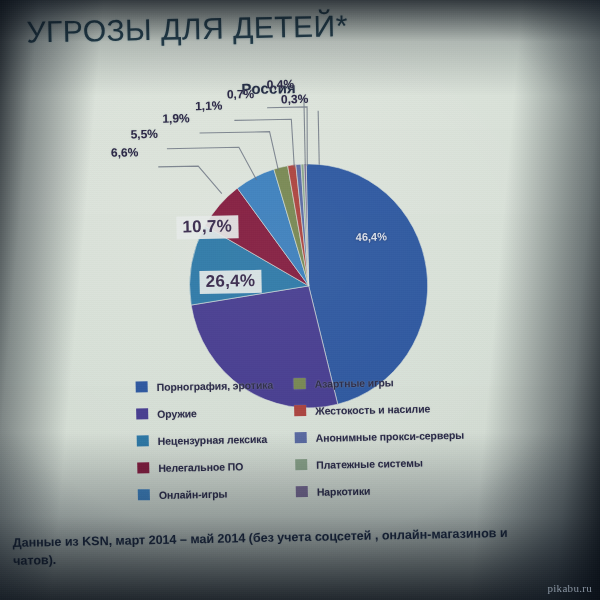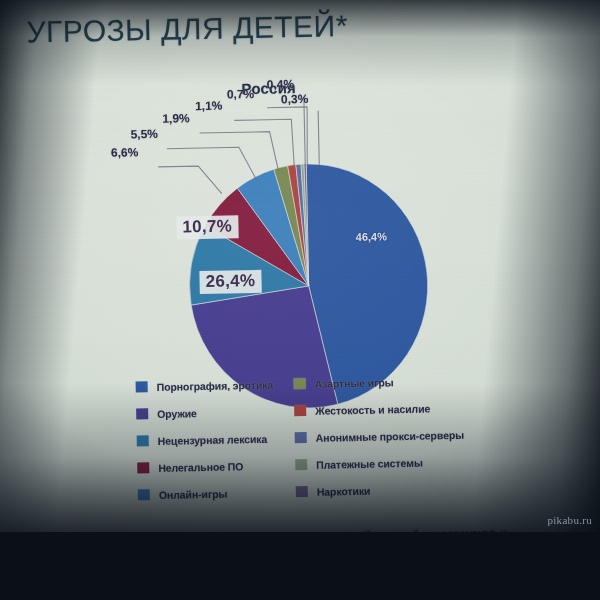--- a/index.html
+++ b/index.html
@@ -11,21 +11,21 @@
     width: 600px;
     height: 600px;
     overflow: hidden;
     font-family: "Liberation Sans", sans-serif;
   }
 
   
   #photo {
     position: relative;
     width: 600px;
-    height: 532px;
+    height: 600px;
     overflow: hidden;
     background: #121a22;
   }
 
   
   #slide {
     position: absolute;
     left: -34px;
     top: -26px;
     width: 676px;

